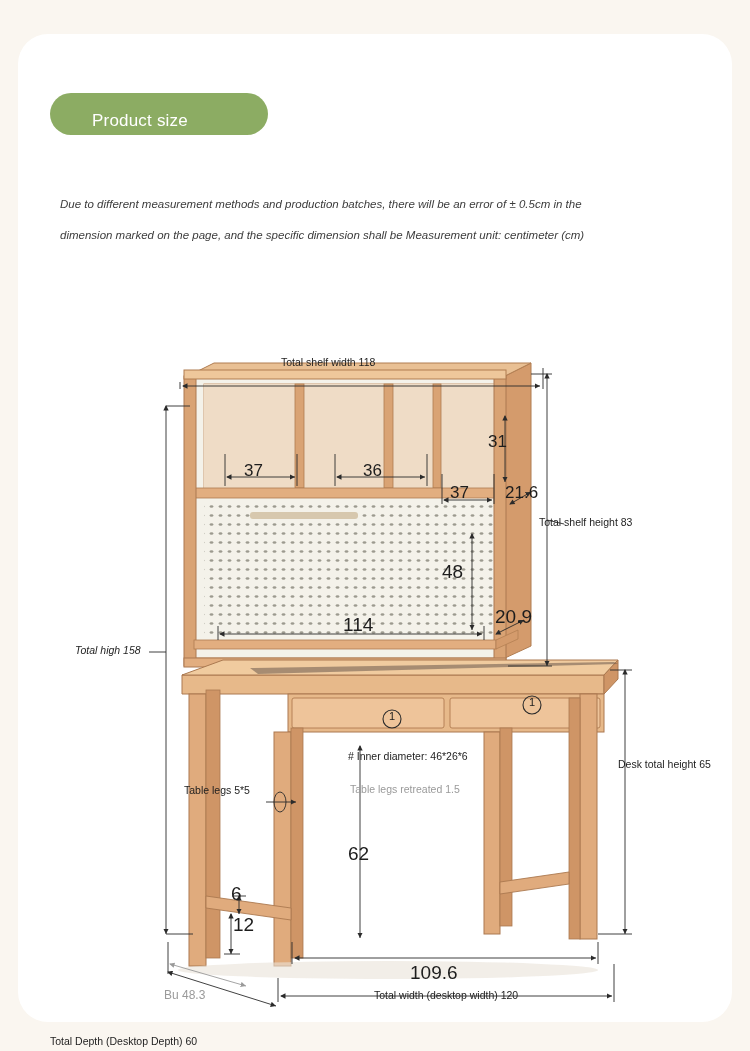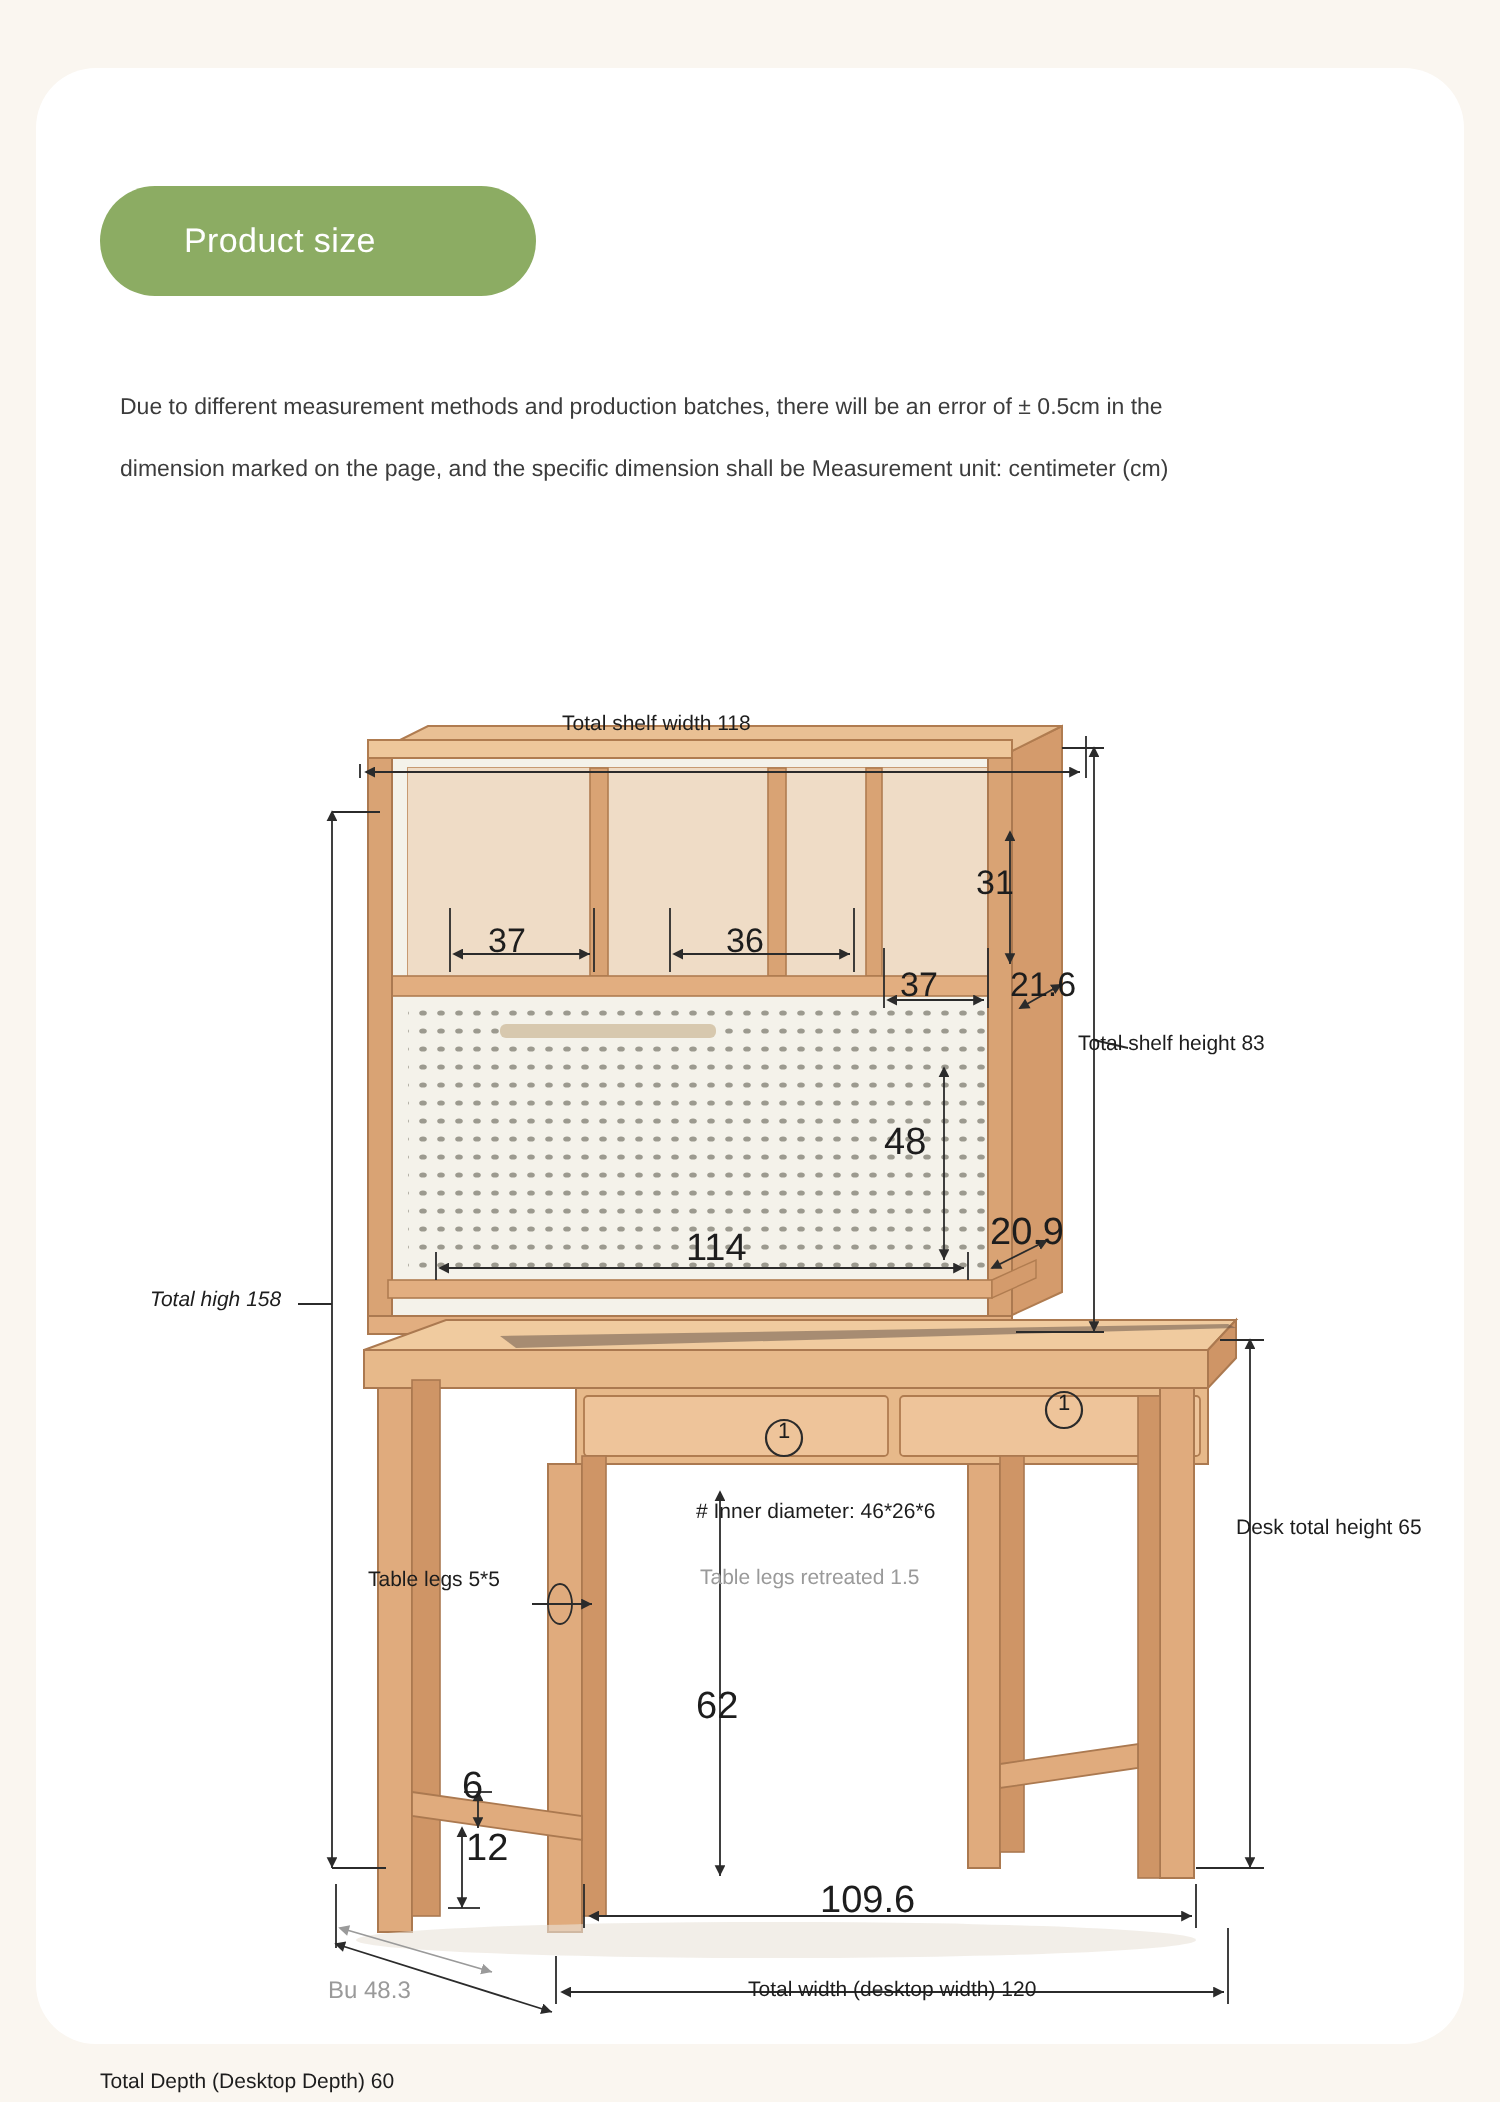--- a/index.html
+++ b/index.html
@@ -20,38 +20,39 @@
     width: 714px;
     height: 988px;
     background: #ffffff;
     border-radius: 30px;
   }
   .badge {
     position: absolute;
     left: 32px;
     top: 59px;
     width: 218px;
-    height: 55px;
+    height: 42px;
     background: #8cac63;
     border-radius: 28px;
     color: #ffffff;
     font-size: 17px;
     line-height: 55px;
     padding-left: 42px;
     box-sizing: border-box;
     letter-spacing: .2px;
   }
   .desc {
     position: absolute;
     left: 42px;
     top: 155px;
     width: 650px;
     font-size: 11.5px;
     color: #3c3c3c;
     line-height: 31px;
+    font-style: italic;
   }
   .desc .unit { color: #3c3c3c; }
 
   .diagram {
     position: absolute;
     left: 0;
     top: 0;
     width: 714px;
     height: 988px;
   }
@@ -256,21 +257,21 @@
     <div class="lbl small" style="left:600px; top:724px;">Desk total height 65</div>
 
     <div class="lbl small" style="left:330px; top:716px;"># Inner diameter: 46*26*6</div>
     <div class="lbl small grey" style="left:332px; top:749px;">Table legs retreated 1.5</div>
     <div class="lbl small" style="left:166px; top:750px;">Table legs 5*5</div>
 
     <div class="lbl numbig" style="left:330px; top:809px;">62</div>
     <div class="lbl numbig" style="left:213px; top:849px;">6</div>
     <div class="lbl numbig" style="left:215px; top:880px;">12</div>
 
-    <div class="lbl numbig" style="left:392px; top:906px;">109.6</div>
+    <div class="lbl numbig" style="left:392px; top:928px;">109.6</div>
     <div class="lbl mid grey" style="left:146px; top:910px;">Bu 48.3</div>
 
     <div class="lbl small" style="left:32px; top:957px;margin-top:44px;">Total Depth (Desktop Depth) 60</div>
     <div class="lbl small" style="left:356px; top:955px;">Total width (desktop width) 120</div>
 
     <div class="lbl" style="left:371px; top:676px; font-size:11px;">1</div>
     <div class="lbl" style="left:511px; top:662px; font-size:11px;">1</div>
 
   </div>
 </div>

